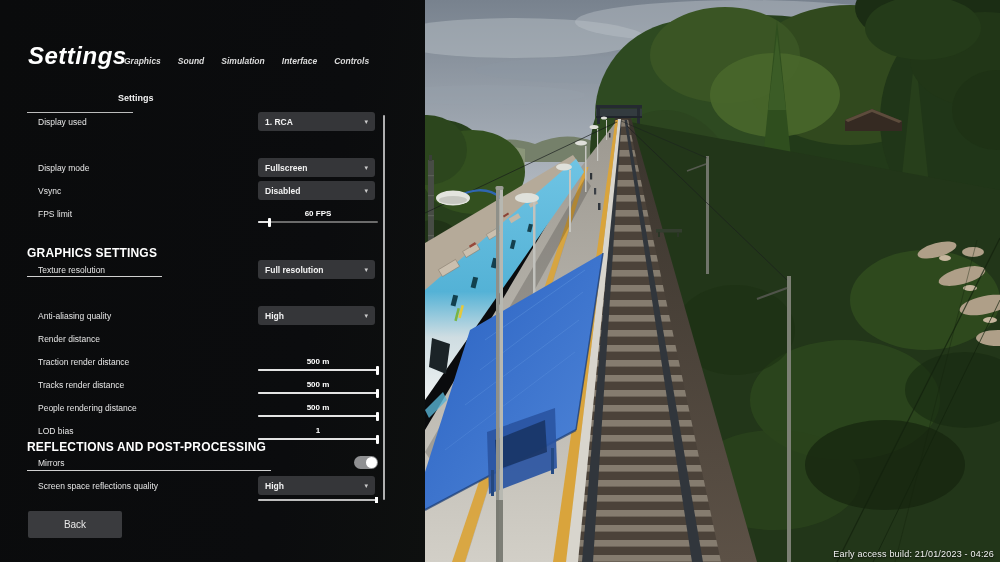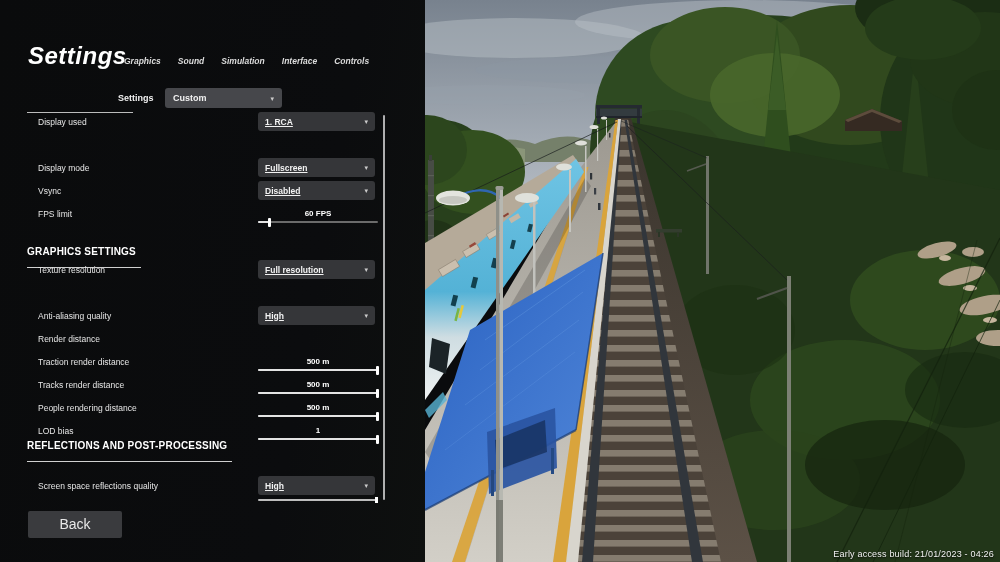--- a/index.html
+++ b/index.html
@@ -17,35 +17,35 @@
   .tabs{position:absolute;left:124px;top:56px;display:flex;gap:17px;}
   .tab{font-size:8.5px;font-style:italic;font-weight:bold;color:#dcdcdc;cursor:pointer;text-align:right;}
   .preset-label{position:absolute;left:118px;top:93px;font-size:9px;font-weight:bold;color:#f0f0f0;}
   .preset-dd{position:absolute;left:165px;top:88px;width:117px;height:20px;background:#46474b;
        border-radius:3px;display:flex;align-items:center;padding:0 8px;box-sizing:border-box;}
   .divider{position:absolute;left:27px;top:112px;width:106px;height:1px;background:rgba(220,220,220,.85);}
   .row{position:absolute;left:0;width:385px;height:23px;}
   .lbl{position:absolute;left:38px;top:50%;transform:translateY(-50%);font-size:8.5px;color:#e6e6e6;}
   .dd{position:absolute;left:258px;top:2px;width:117px;height:19px;background:#353639;
        border-radius:3px;display:flex;align-items:center;padding:0 7px;box-sizing:border-box;cursor:pointer;}
-  .dd .val{flex:1;font-size:8.5px;font-weight:bold;color:#f2f2f2;white-space:nowrap;text-decoration:underline;}
+  .dd .val{flex:1;font-size:8.5px;font-weight:bold;color:#f2f2f2;white-space:nowrap;}
   .arr{font-size:7px;color:#cccccc;line-height:1;}
   .sliderwrap{position:absolute;left:258px;top:5px;width:120px;height:23px;cursor:pointer;}
   .sl-val{text-align:center;font-size:8px;font-weight:bold;color:#fff;height:12px;line-height:13px;}
   .sl-track{position:relative;height:2px;background:#6b6b6b;margin-top:2px;border-radius:1px;}
   .sl-fill{position:absolute;left:0;top:0;height:2px;background:#e3e3e3;border-radius:1px;}
   .sl-handle{position:absolute;top:-3.5px;width:3px;height:9px;background:#fff;border-radius:1px;}
-  .sec-h{position:absolute;left:27px;font-size:10px;font-weight:bold;color:#fff;letter-spacing:.2px;
-       border-bottom:1px solid rgba(230,230,230,.9);padding:0 5px 10px 0;}
+  .sec-h{position:absolute;left:27px;font-size:12px;font-weight:bold;color:#fff;letter-spacing:.2px;
+       border-bottom:1px solid rgba(230,230,230,.9);padding:0 5px 16px 0;}
   .toggle{position:absolute;left:354px;top:5px;width:24px;height:13px;border-radius:7px;background:#8f9092;cursor:pointer;}
   .toggle .knob{position:absolute;right:1px;top:1px;width:11px;height:11px;border-radius:50%;background:#fff;}
   .partial{position:absolute;left:258px;top:499px;width:120px;height:2px;background:#bdbdbd;border-radius:1px;}
   .partial .nub{position:absolute;right:0;top:-2px;width:3px;height:6px;background:#fff;}
   .back-btn{position:absolute;left:28px;top:511px;width:94px;height:27px;background:#3a3b3e;
-       border-radius:2px;color:#e8e8e8;font-size:14px;text-align:center;line-height:27px;cursor:pointer;}
+       border-radius:2px;color:#e8e8e8;font-size:10px;text-align:center;line-height:27px;cursor:pointer;}
   .scrollbar{position:absolute;left:383px;top:115px;width:2px;height:385px;background:#cdcdcd;
        border-radius:1px;opacity:.85;cursor:pointer;}
 </style>
 </head>
 <body>
 
 <div class="app">
 
   <div class="scene">
     <svg width="575" height="562" viewBox="0 0 575 562">
@@ -283,24 +283,20 @@
 
     <nav class="tabs">
       <span class="tab">Graphics</span>
       <span class="tab">Sound</span>
       <span class="tab">Simulation</span>
       <span class="tab">Interface</span>
       <span class="tab">Controls</span>
     </nav>
 
     <span class="preset-label">Settings</span>
-    <div class="preset-dd">
-      <span class="val" style="flex:1;font-size:9px;font-weight:bold;color:#f2f2f2;">Custom</span>
-      <span class="arr">▾</span>
-    </div>
 
     <div class="divider"></div>
 
     <div class="row" style="top:110px">
       <span class="lbl">Display used</span>
       <div class="dd">
         <span class="val">1. RCA</span>
         <span class="arr">▾</span>
       </div>
     </div>
@@ -384,20 +380,26 @@
         <div class="sl-val">1</div>
         <div class="sl-track">
             <div class="sl-fill" style="width: 100%;"></div>
             <div class="sl-handle" style="left: calc(100% - 2px);"></div>
           </div>
       </div>
     </div>
 
     <div class="sec-h" style="top:440px">REFLECTIONS AND POST-PROCESSING</div>
 
+    <div class="row" style="top:451px">
+      <span class="lbl">Mirrors</span>
+      <div class="toggle on">
+          <div class="knob"></div>
+        </div>
+    </div>
     <div class="row" style="top:474px">
       <span class="lbl">Screen space reflections quality</span>
       <div class="dd">
         <span class="val">High</span>
         <span class="arr">▾</span>
       </div>
     </div>
 
     <div class="partial">
         <div class="nub"></div>

